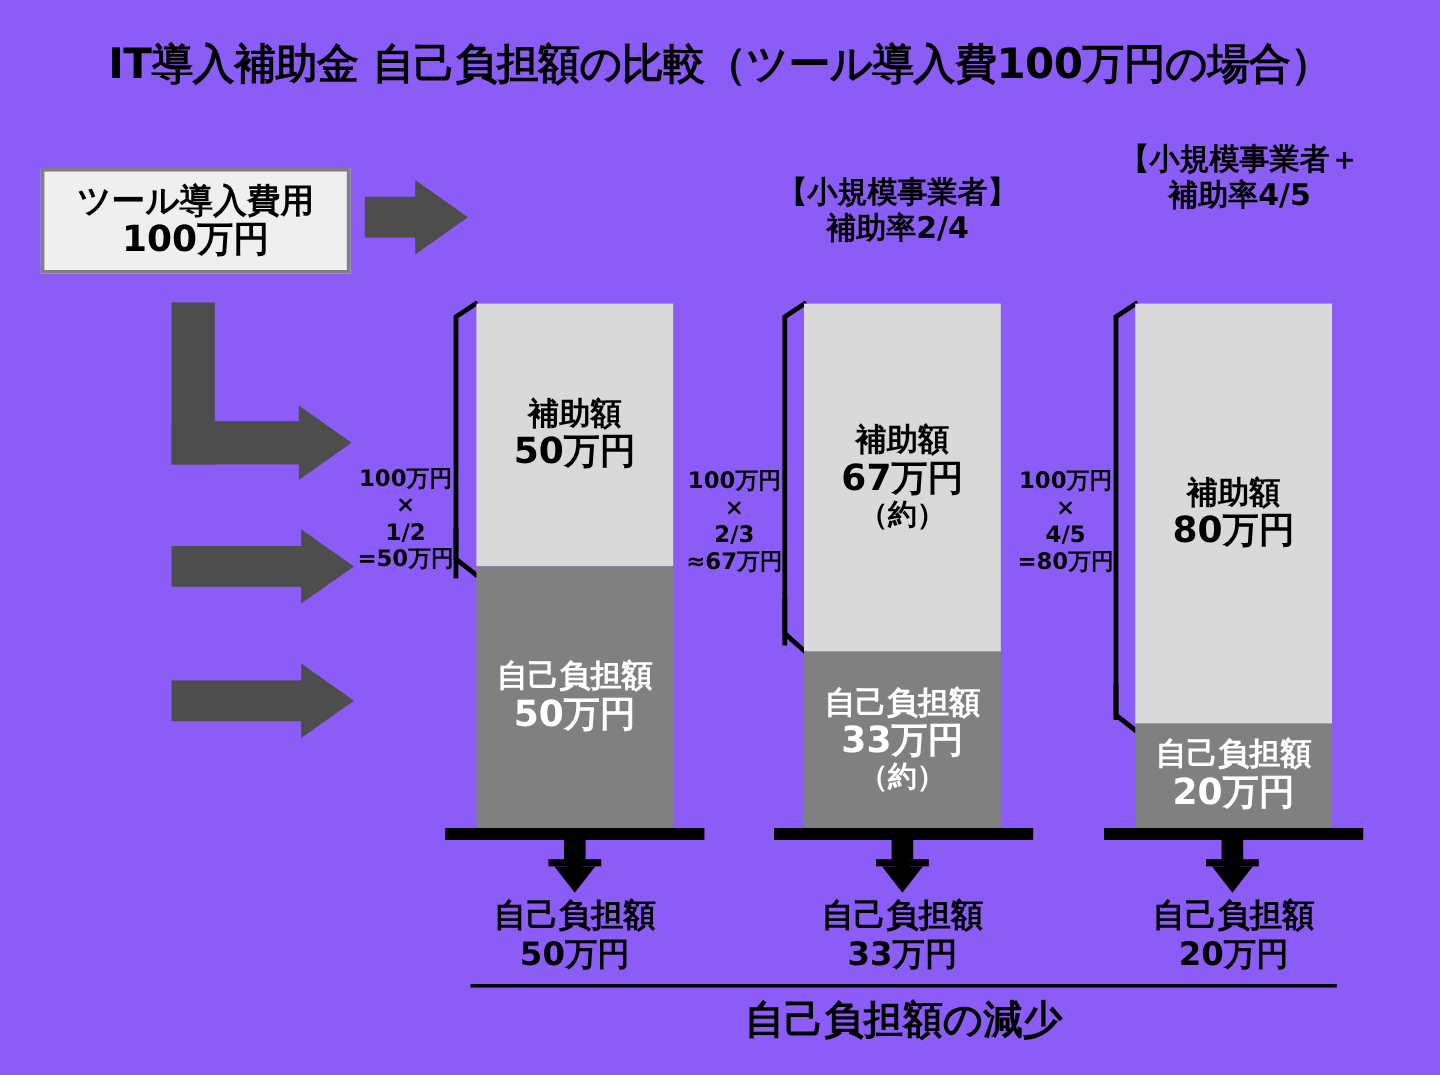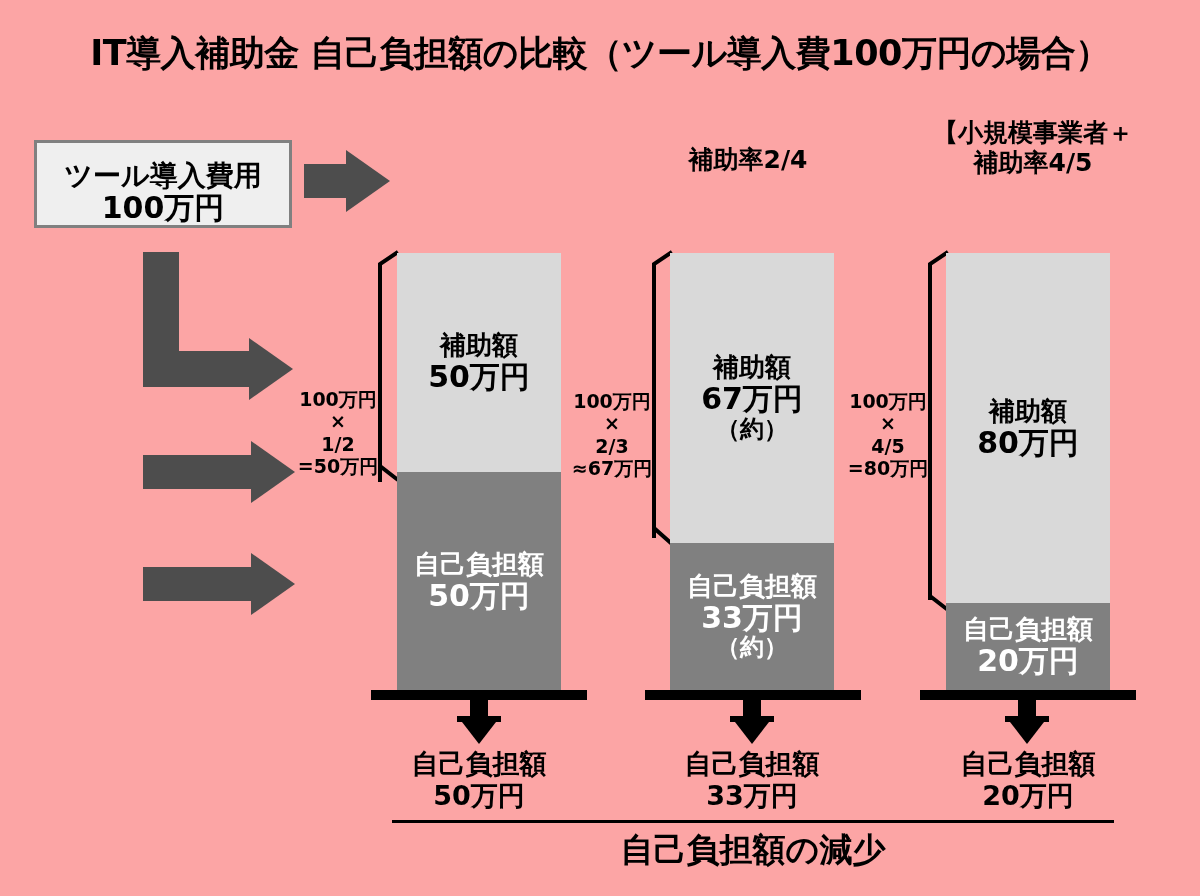--- a/index.html
+++ b/index.html
@@ -8,21 +8,21 @@
     background: #ffffff;
   }
   body {
     font-family: "DejaVu Sans", "Liberation Sans", sans-serif;
     -webkit-font-smoothing: antialiased;
   }
   #canvas {
     position: relative;
     width: 1200px;
     height: 896px;
-    background: #fca5a5;
+    background: #8b5cf6;
     overflow: hidden;
   }
 
   
   .title {
     position: absolute;
     left: 0;
     top: 30px;
     width: 1200px;
     text-align: center;
@@ -39,21 +39,21 @@
     left: 34px;
     top: 140px;
     width: 258px;
     height: 88px;
     background: #efefef;
     border: 3px solid #808080;
     box-sizing: border-box;
     display: flex;
     flex-direction: column;
     align-items: center;
-    justify-content: flex-end;
+    justify-content: center;
     line-height: 1.12;
   }
   .source-box .l1 {
     font-size: 28px;
     font-weight: bold;
     color: #000;
   }
   .source-box .l2 {
     font-size: 30px;
     font-weight: bold;
@@ -322,20 +322,21 @@
     <div class="dshaft" style="height:24px;"></div>
     <div class="dhead"></div>
   </div>
 
   <div class="result" style="left:379px; top:748px; width:200px;">
     <div>自己負担額</div>
     <div>50万円</div>
   </div>
 
   <div class="col-head" style="left:640px; top:145px; width:216px;">
+    <div>【小規模事業者】</div>
     <div>補助率2/4</div>
   </div>
 
   <svg class="bracket" style="left:642px; top:250px;" width="32" height="290" viewBox="0 0 32 290">
     <path d="M30 2 L12 14 L12 288" fill="none" stroke="#000" stroke-width="4"></path>
   </svg>
   <svg class="bracket" style="left:642px; top:498px;" width="32" height="48" viewBox="0 0 32 48">
     <path d="M12 0 L12 30 L30 46" fill="none" stroke="#000" stroke-width="4"></path>
   </svg>
 

